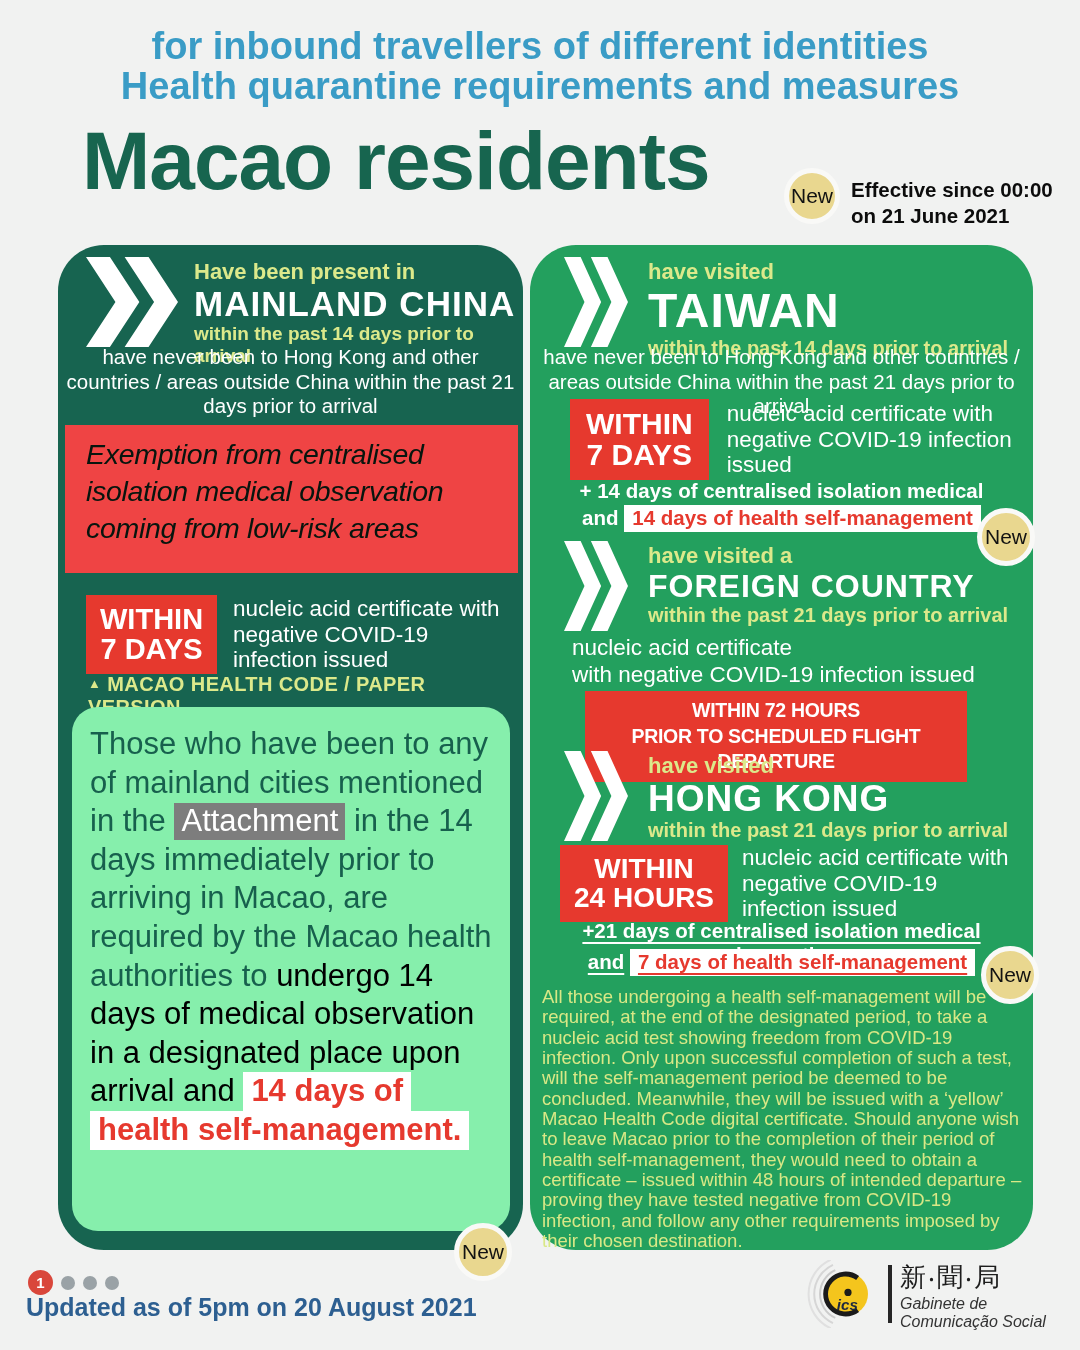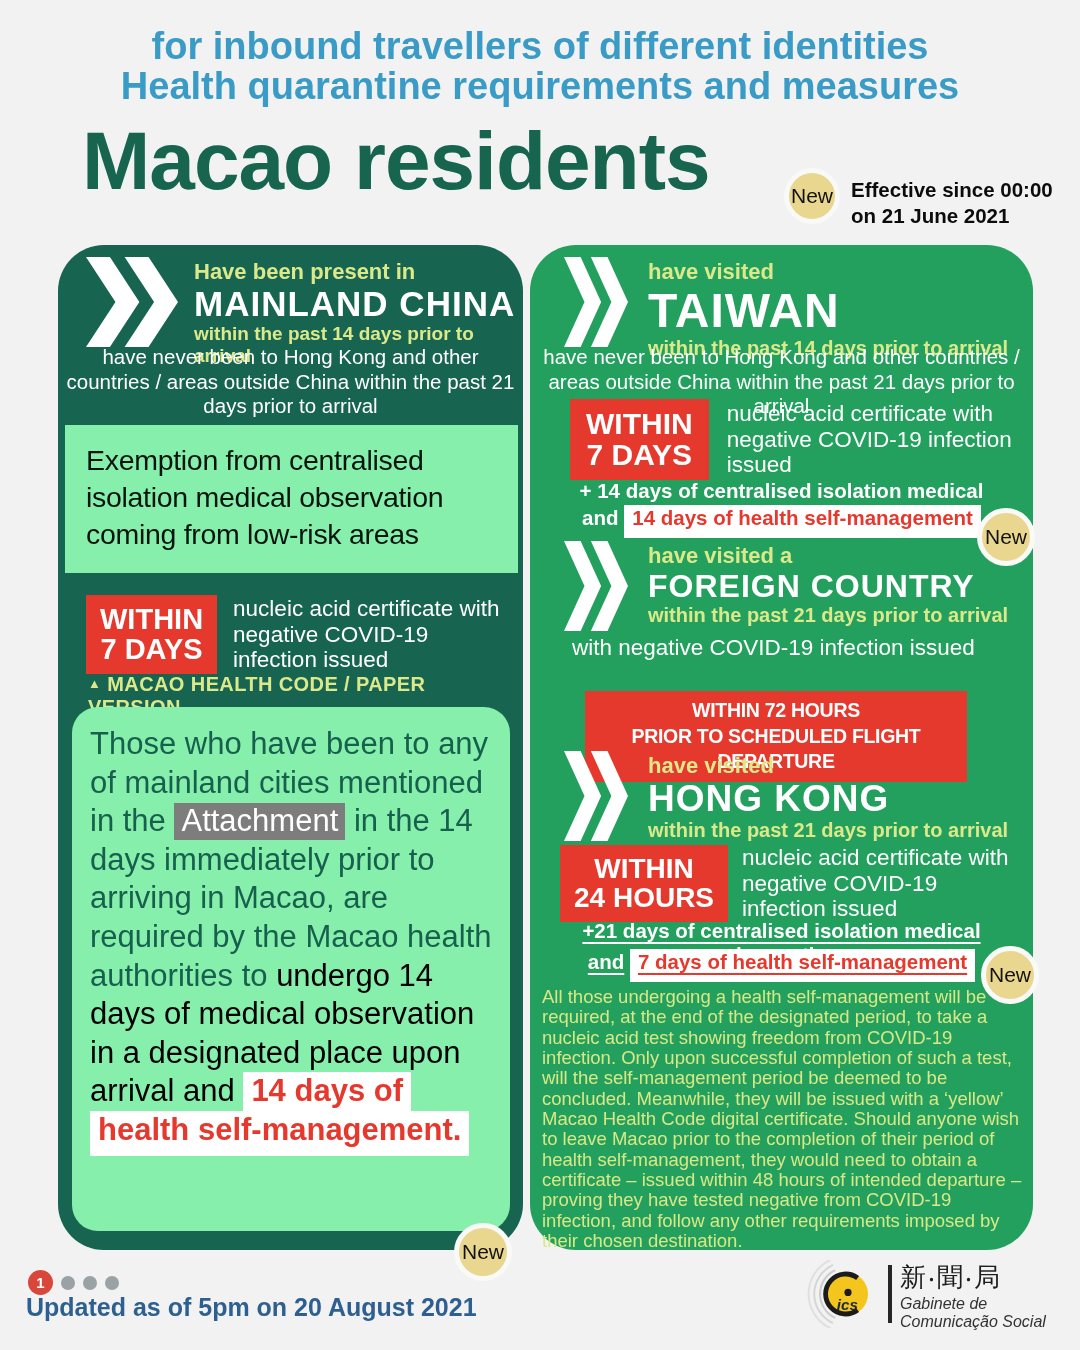--- a/index.html
+++ b/index.html
@@ -38,32 +38,32 @@
   .window { font-size:20px; }
 
   .condition { position:absolute; left:8px; right:8px; text-align:center;
            color:#ffffff; font-size:20.5px; line-height:1.2; }
 
   .within-row { position:absolute; display:flex; align-items:center; }
   .red-tag { background:#e6392e; color:#fff; font-weight:bold; text-align:center;
            line-height:1.02; flex:none; }
   .cert { color:#ffffff; font-size:22.5px; line-height:1.14; }
 
-  .hl { background:#ffffff; color:#e6392e; font-weight:bold; padding:1px 8px 9px;
+  .hl { background:#ffffff; color:#e6392e; font-weight:bold; padding:1px 8px 3px;
         -webkit-box-decoration-break:clone; box-decoration-break:clone; }
 
   
   .lp-head { top:12px; left:28px; gap:16px; }
   .lp-head .chev { width:92px; height:90px; }
   .lp-head .region { font-size:35px; }
   .lp-head .window { font-size:19px; }
   .lp-cond { top:100px; }
   .exemption-box { position:absolute; top:180px; left:7px; right:5px; height:148px;
-           background:#86efac; padding:17px 21px; color:#07150e;
-           font-size:28.5px; line-height:1.3; letter-spacing:-0.3px; }
+           background:#ef4444; padding:11px 21px; color:#07150e;
+           font-size:28.5px; line-height:1.3; letter-spacing:-0.3px;font-style:italic; }
   .lp-within { top:350px; left:28px; right:12px; gap:16px; }
   .lp-within .red-tag { font-size:29px; padding:10px 14px; }
   .healthcode { position:absolute; top:428px; left:30px; color:#dce98b;
            font-weight:bold; font-size:20px; letter-spacing:0.4px; }
   .tri { font-size:13px; vertical-align:3px; margin-right:6px; }
   .orange-box { position:absolute; top:462px; left:14px; right:13px; height:524px;
            border-radius:26px; background:#86efac; padding:18px 18px; overflow:hidden; }
   .notice { font-size:31px; line-height:1.245; }
   .n-green { color:#17604d; }
   .n-black { color:#000000; }
@@ -206,20 +206,21 @@
         <polygon points="42,0 68,0 100,44 68,88 42,88 74,44"></polygon>
       </svg>
       <div class="head-text">
         <div class="intro accent">have visited a</div>
         <div class="region">FOREIGN COUNTRY</div>
         <div class="window accent">within the past 21 days prior to arrival</div>
       </div>
     </div>
 
     <div class="rp-cert-fc">
+      <div>nucleic acid certificate</div>
       <div>with negative COVID-19 infection issued</div>
     </div>
 
     <div class="rp-banner">
       <div>WITHIN 72 HOURS</div>
       <div>PRIOR TO SCHEDULED FLIGHT DEPARTURE</div>
     </div>
 
     <div class="sec-head rp-head rp-head-hk">
       <svg class="chev" viewBox="0 0 100 88" preserveAspectRatio="none">

